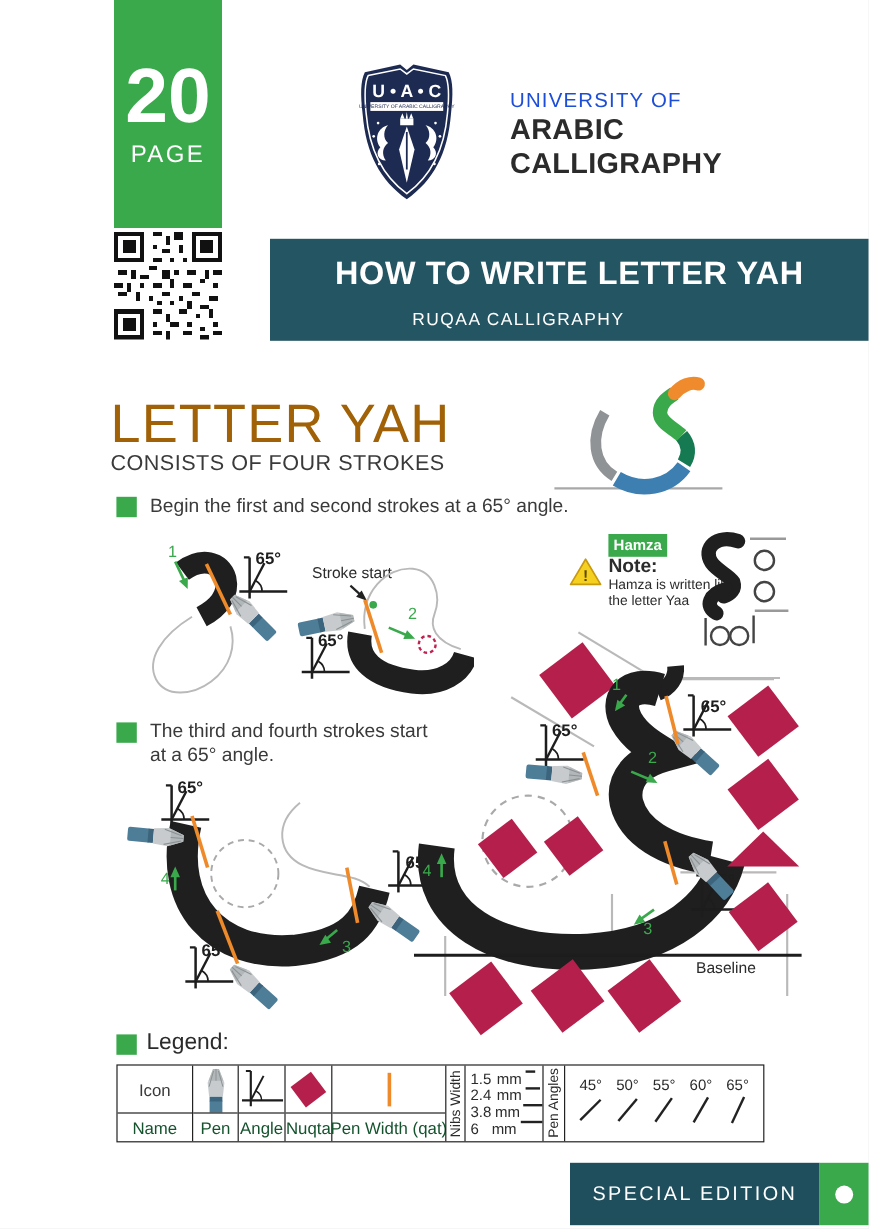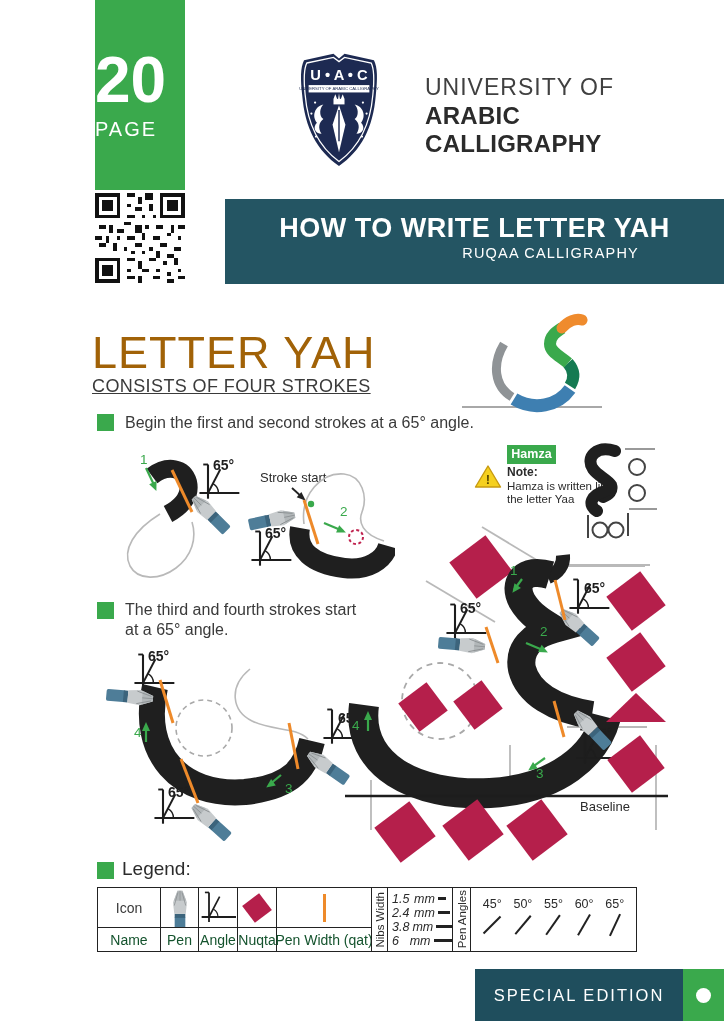--- a/index.html
+++ b/index.html
@@ -1,55 +1,55 @@
 <!DOCTYPE html>
 <html><head>
 <meta charset="utf-8">
 <style>
   html,body{margin:0;padding:0;background:#e8e8e8;}
   #page{position:relative;width:724px;height:1024px;background:#ffffff;overflow:hidden;
         font-family:"Liberation Sans", sans-serif;color:#3a3a3a;}
   .abs{position:absolute;}
   
-  .badge{left:95px;top:0;width:90px;height:190px;background:#3aa94c;color:#fff;text-align:left;}
+  .badge{left:95px;top:0;width:90px;height:190px;background:#3aa94c;color:#fff;text-align:center;}
   .badge .num{font-size:64px;font-weight:bold;margin-top:48px;line-height:64px;}
   .badge .lbl{font-size:20px;letter-spacing:2px;margin-top:6px;}
   
   .wordmark{left:425px;top:74px;width:250px;}
-  .wm1{font-size:23px;color:#404040;letter-spacing:1px;}
+  .wm1{font-size:17px;color:#1d4ed8;letter-spacing:1px;}
   .wm2{font-size:24px;font-weight:bold;color:#2b2b2b;letter-spacing:0.3px;margin-top:1px;}
   .wm3{font-size:20px;color:#3a3a3a;text-align:right;font-family:"DejaVu Sans",sans-serif;margin-top:0px;}
   
   .banner{left:225px;top:199px;width:499px;height:85px;background:#245563;color:#fff;}
   .banner .t{font-size:27px;font-weight:bold;text-align:center;margin-top:14px;letter-spacing:0.5px;}
-  .banner .s{font-size:14.5px;text-align:right;padding-right:85px;letter-spacing:1.2px;margin-top:1px;}
+  .banner .s{font-size:14.5px;text-align:center;padding-right:85px;letter-spacing:1.2px;margin-top:15px;}
   
   .lesson{left:92px;top:331px;}
   .lesson .t{font-size:45px;color:#a16207;letter-spacing:1px;line-height:44px;}
-  .lesson .s{font-size:18px;color:#3a3a3a;letter-spacing:0.4px;margin-top:1px;text-decoration:underline;}
+  .lesson .s{font-size:18px;color:#3a3a3a;letter-spacing:0.4px;margin-top:1px;}
   .bullet{width:17px;height:17px;background:#3aa94c;}
   .inst{font-size:16px;color:#3a3a3a;line-height:20px;}
   
   .hbadge{left:507px;top:445px;width:49px;height:19px;background:#3aa94c;color:#fff;font-size:12.5px;
           font-weight:bold;text-align:center;line-height:19px;}
   .hnote{left:507px;top:466px;width:130px;font-size:11.5px;line-height:13.5px;color:#2b2b2b;}
-  .hnote b{font-size:12px;margin-top:20px;}
+  .hnote b{font-size:16px;margin-top:20px;}
   
   .legendhead{left:122px;top:858px;font-size:19px;color:#2b2b2b;}
   .ltable{left:97px;top:887px;width:540px;height:65px;border:1.6px solid #222;display:grid;
           grid-template-columns:62px 38px 39px 39px 95px 16px 65px 18px 1fr;box-sizing:border-box;}
   .lcol{display:flex;flex-direction:column;border-left:1.4px solid #222;}
   .lcol:first-child{border-left:none;}
   .lc-top{flex:1;display:flex;align-items:center;justify-content:center;}
   .lc-bot{height:23px;border-top:1.4px solid #222;display:flex;align-items:center;justify-content:center;
           font-size:14px;color:#14532d;white-space:nowrap;}
   .lfull{border-left:1.4px solid #222;display:flex;align-items:center;justify-content:center;}
   .vlabel{writing-mode:vertical-rl;transform:rotate(180deg);font-size:11.5px;color:#2b2b2b;}
   .nibs{font-size:12.5px;line-height:14px;color:#2b2b2b;padding-left:4px;width:100%;box-sizing:border-box;}
-  .nibrow{display:flex;align-items:center;font-style:italic;}
+  .nibrow{display:flex;}
   .nibnum{width:22px;}
   .nibdash{display:inline-block;height:2.2px;background:#222;margin-left:3px;}
   .angles{width:100%;padding:2px 6px;box-sizing:border-box;}
   .angrow{display:grid;grid-template-columns:repeat(5,1fr);font-size:12.5px;color:#2b2b2b;text-align:center;}
   .slashrow{display:grid;grid-template-columns:repeat(5,1fr);height:30px;margin-top:2px;}
   .slash{width:2.2px;height:24px;background:#222;margin:0 auto;}
   
   .fbar{left:475px;top:969px;width:208px;height:52px;background:#1f4e5d;color:#fff;display:flex;
         align-items:center;justify-content:center;font-size:16.5px;letter-spacing:2px;}
   .fsq{left:683px;top:969px;width:41px;height:52px;background:#3aa94c;display:flex;align-items:center;justify-content:center;}

